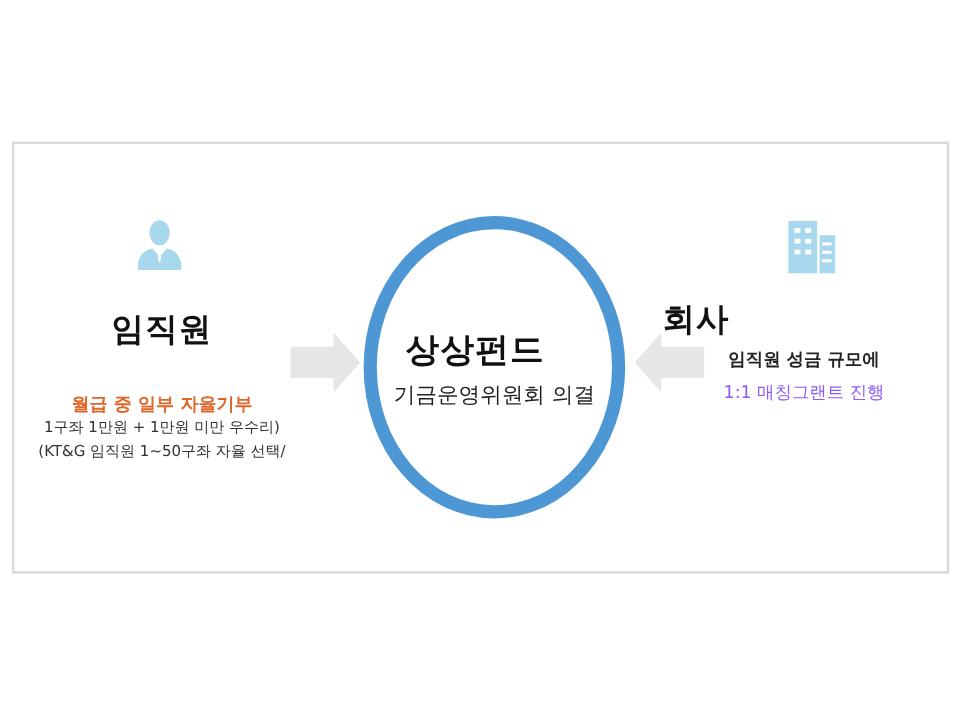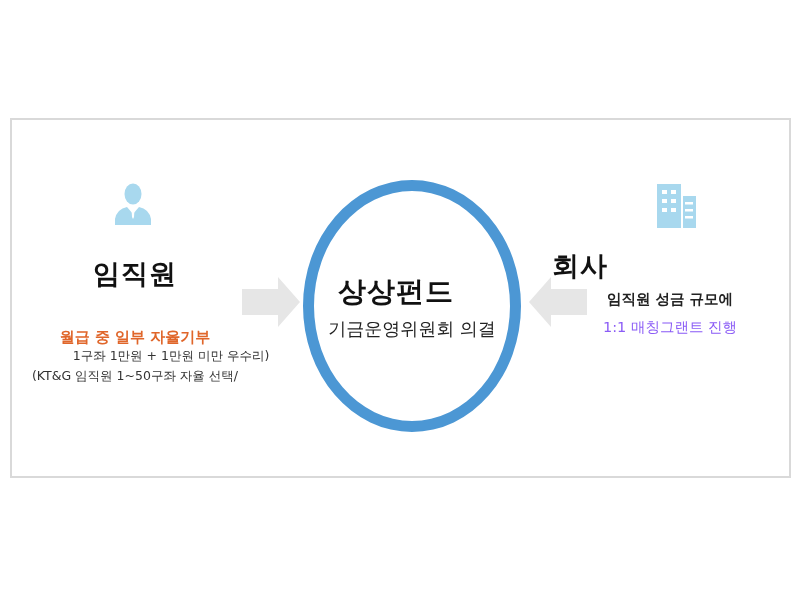--- a/index.html
+++ b/index.html
@@ -69,21 +69,21 @@
     .note {
       position: absolute;
       left: 0;
       width: 270px;
       text-align: center;
       font-size: 12.5px;
       color: #333333;
       white-space: nowrap;
     }
     .note1 { top: 325px; margin-top: 43px; }
-    .note2 { top: 348px; padding-left: 36px; }
+    .note2 { top: 348px; }
     .right-sub {
       position: absolute;
       left: 560px;
       width: 220px;
       text-align: center;
       font-size: 14.5px;
       color: #222222;
       white-space: nowrap;
     }
     .right-sub1 { top: 290px; font-weight: bold; }

